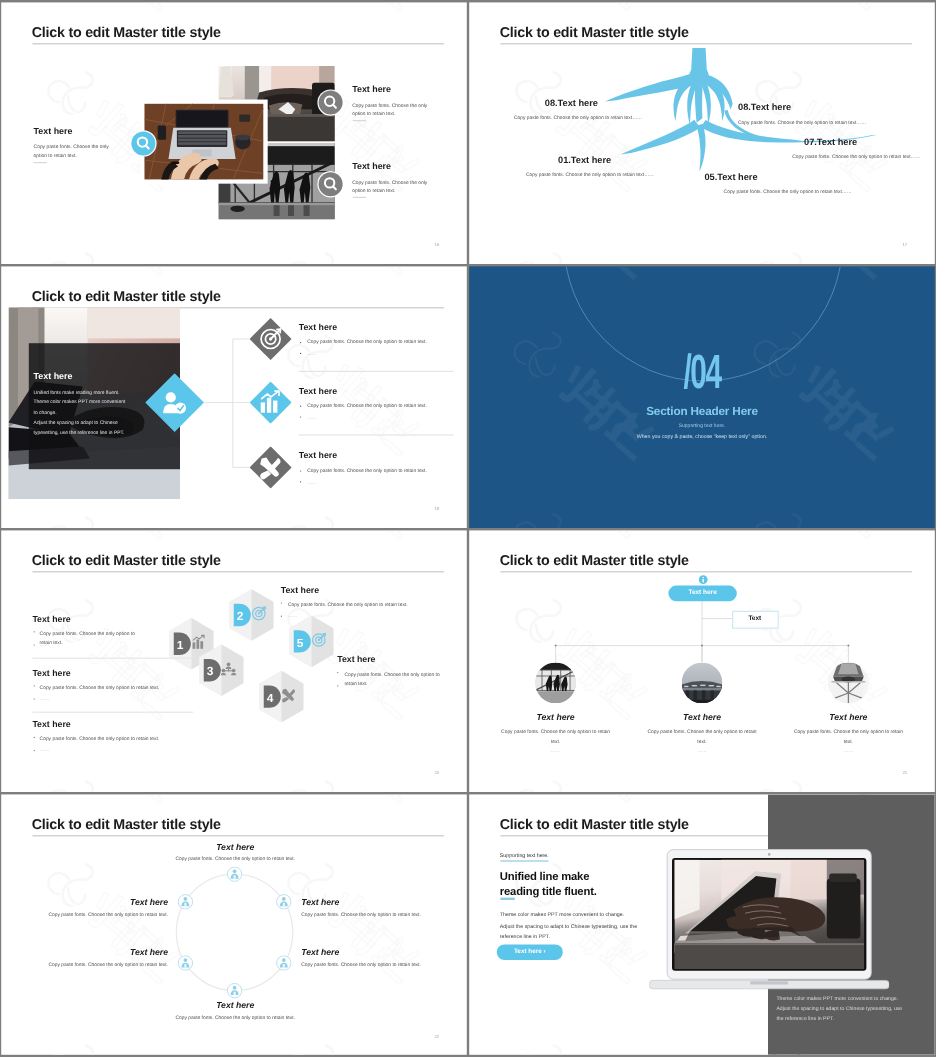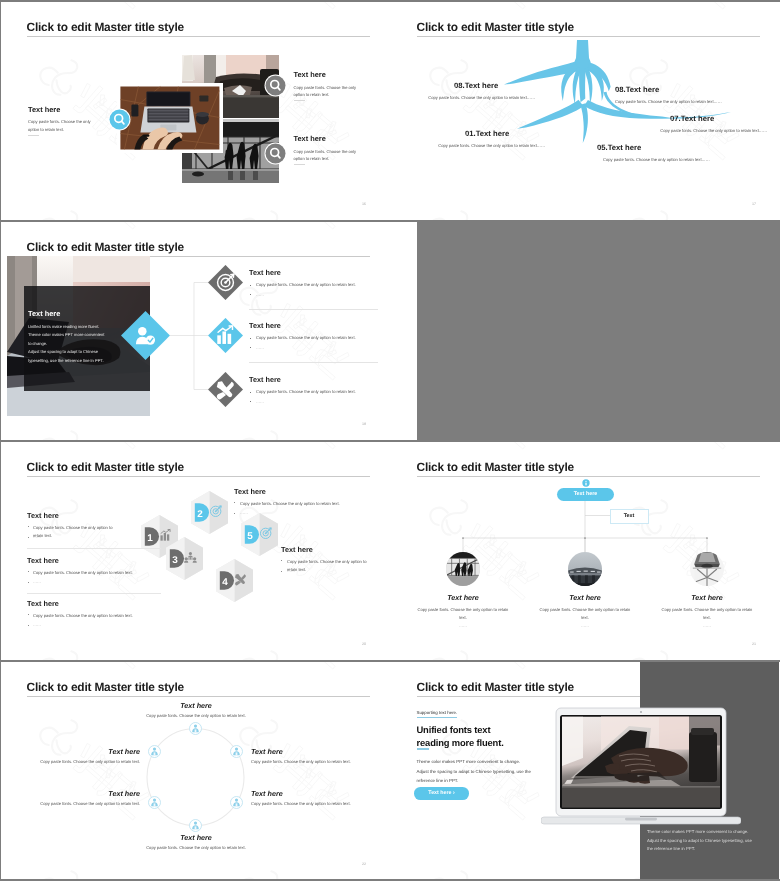--- a/index.html
+++ b/index.html
@@ -1,18 +1,18 @@
 <!DOCTYPE html>
 <html><head>
 <meta charset="utf-8">
 <title>Slide deck preview</title>
 <style>html,body{margin:0;padding:0;}
 body{width:780px;height:881px;overflow:hidden;background:#7d7d7d;font-family:"Liberation Sans",sans-serif;-webkit-font-smoothing:antialiased;text-rendering:geometricPrecision;}
 #sheet{position:absolute;left:0;top:0;width:780px;height:881px;background:#7d7d7d;}
-.slide{position:absolute;width:388px;height:218px;overflow:hidden;background:#fff;padding-left:28px;}
+.slide{position:absolute;width:388px;height:218px;overflow:hidden;background:#fff;}
 .wml{position:absolute;left:0;top:0;width:388px;height:218px;pointer-events:none;z-index:0;}
 .ttl{position:absolute;font-weight:bold;color:#1c1c1c;white-space:nowrap;font-size:11.9px;letter-spacing:-0.2px;line-height:1;}
 .ttlline{position:absolute;height:1px;background:#c9c9c9;}
 .pgn{position:absolute;font-size:3.6px;color:#a6a6a6;}
 .h3{position:absolute;font-weight:bold;color:#1c1c1c;white-space:nowrap;font-size:7.3px;line-height:1;}
 .bd{position:absolute;color:#4d4d4d;font-size:4.1px;line-height:1.78;}
 .dots{position:absolute;color:#b0b0b0;font-size:4.1px;}
 .ph{position:absolute;overflow:hidden;}
 </style>
 </head>
@@ -351,21 +351,21 @@
  </g>
 </svg></div>
       <div class="h3" style="left:63px;top:80px;font-size:7.7px">08.Text here</div>
 <div class="bd" style="left:27px;top:92px;width:117px;text-align:right">Copy paste fonts. Choose the only option to retain text……</div>
       <div class="h3" style="left:74px;top:128px;font-size:7.7px">01.Text here</div>
 <div class="bd" style="left:37px;top:140px;width:117px;text-align:right">Copy paste fonts. Choose the only option to retain text……</div>
       <div class="h3" style="left:224px;top:84px;font-size:7.7px">08.Text here</div>
 <div class="bd" style="left:224px;top:96px;width:152px">Copy paste fonts. Choose the only option to retain text……</div>
       <div class="h3" style="left:279px;top:113px;font-size:7.7px">07.Text here</div>
 <div class="bd" style="left:262px;top:125px;width:114px;text-align:right">Copy paste fonts. Choose the only option to retain text……</div>
-      <div class="h3" style="left:206px;top:142px;font-size:7.7px">05.Text here</div>
+      <div class="h3" style="left:196px;top:142px;font-size:7.7px">05.Text here</div>
 <div class="bd" style="left:212px;top:154px;width:165px">Copy paste fonts. Choose the only option to retain text……</div>
       <div class="pgn" style="left:361px;top:200px">17</div>
     </div>
     <div class="slide" style="left:1px;top:222px;height:218px;background:#fff">
       <svg class="wml" width="388" height="218">
         <rect width="388" height="218" fill="url(#wmpat)" opacity="1"></rect>
       </svg>
       <div class="ttl" style="left:25.5px;top:19.5px">Click to edit Master title style</div>
       <div class="ttlline" style="left:25.5px;top:34px;width:343px"></div>
       <div class="ph" style="left:6px;top:34px;width:143px;height:160px">
@@ -474,20 +474,34 @@
             </g>
           </g>
         </svg></div>
       <div class="h3" style="left:248px;top:154.0px;font-size:7.3px">Text here</div>
       <div class="bd" style="left:255px;top:168.0px;width:128px;line-height:1">Copy paste fonts. Choose the only option to retain text.</div>
 <div style="position:absolute;left:248.5px;top:169.5px;width:1.5px;height:1.5px;border-radius:50%;background:#4d4d4d"></div>
 <div style="position:absolute;left:248.5px;top:178.5px;width:1.5px;height:1.5px;border-radius:50%;background:#4d4d4d"></div>
 <div class="dots" style="left:255px;top:177.0px;font-size:4px">……</div>
       <div class="pgn" style="left:361px;top:200px">18</div>
     </div>
+    <div class="slide" style="left:391px;top:222px;height:218px;background:#1d5586">
+      <svg class="wml" width="388" height="218">
+        <rect width="388" height="218" fill="url(#wmpatb)" opacity="1"></rect>
+      </svg>
+      <svg style="position:absolute;left:0;top:0;width:388px;height:218px">
+<circle cx="195" cy="-20.5" r="116" fill="none" stroke="#5b93bd" stroke-width="0.7"></circle>
+      </svg>
+      <div style="position:absolute;left:0;top:68px;width:388px;text-align:center;font-weight:bold;
+color:#74c6ef;font-size:40px;line-height:1;letter-spacing:-2px;transform:scaleX(0.62);transform-origin:194px 0">/04</div>
+      <div style="position:absolute;left:0;top:117px;width:388px;text-align:center;font-weight:bold;
+color:#85cbed;font-size:9.8px;letter-spacing:-0.15px;line-height:1">Section Header Here</div>
+      <div style="position:absolute;left:0;top:129.5px;width:388px;text-align:center;color:#a4c9e2;font-size:4.2px">Supporting text here.</div>
+      <div style="position:absolute;left:0;top:139px;width:388px;text-align:center;color:#cfe3f0;font-size:4.4px">When you copy &amp; paste, choose "keep text only" option.</div>
+    </div>
     <div class="slide" style="left:1px;top:442px;height:218px;background:#fff">
       <svg class="wml" width="388" height="218">
         <rect width="388" height="218" fill="url(#wmpat)" opacity="1"></rect>
       </svg>
       <div class="ttl" style="left:25.5px;top:19.5px">Click to edit Master title style</div>
       <div class="ttlline" style="left:25.5px;top:34px;width:343px"></div>
       <div style="position:absolute;left:140.0px;top:73.0px;width:37px;height:43px">
 <svg width="37" height="43" viewBox="0 0 39 46" preserveAspectRatio="none">
  <path d="M19.5 0 L39 11.5 L39 34.5 L19.5 46 L0 34.5 L0 11.5 Z" fill="#ececec"></path>
  <path d="M19.5 0 L39 11.5 L39 34.5 L19.5 46 Z" fill="#e2e2e2"></path>
@@ -803,21 +817,21 @@
         </g>
         <g clip-path="url(#s7clipR)">
           <rect width="388" height="217" fill="url(#wmpatg)"></rect>
         </g>
       </svg>
       <div style="position:absolute;left:249px;top:0;width:139px;height:217px;background:#5e5e5e"></div>
       <div class="ttl" style="left:25.5px;top:19.5px">Click to edit Master title style</div>
       <div class="ttlline" style="left:25.5px;top:34px;width:223px"></div>
       <div style="position:absolute;left:25.5px;top:48px;color:#2f2f2f;font-size:4.4px;border-bottom:0.7px solid #8ecbe4;padding-bottom:1.5px">Supporting text here.</div>
       <div style="position:absolute;left:25.5px;top:61px;font-weight:bold;color:#111;font-size:9.4px;line-height:1.42;letter-spacing:-0.15px">
-<span>Unified fonts text</span><br><span>reading more fluent.</span></div>
+<span>Unified line make</span><br><span>reading title fluent.</span></div>
       <div style="position:absolute;left:25.5px;top:86px;width:12.7px;height:1.6px;background:#8ecbe4"></div>
       <div style="position:absolute;left:25.5px;top:95px;width:200px;color:#3c3c3c;font-size:4.4px;line-height:2.2">
 <span>Theme color makes PPT more convenient to change.</span><br><span>Adjust the spacing to adapt to Chinese typesetting, use the</span><br><span>reference line in PPT.</span></div>
       <div style="position:absolute;left:23px;top:125px;width:55px;height:12.5px;border-radius:6.3px;background:#5bc6ea;color:#fff;
 font-size:5.3px;font-weight:bold;text-align:center;line-height:12.5px">Text here ›</div>
       <div style="position:absolute;left:150px;top:44px;width:200px;height:120px">
 <svg width="200" height="120" viewBox="0 0 200 120">
  <defs>
   <clipPath id="lpc">
               <rect x="21" y="10.5" width="158" height="91"></rect>

